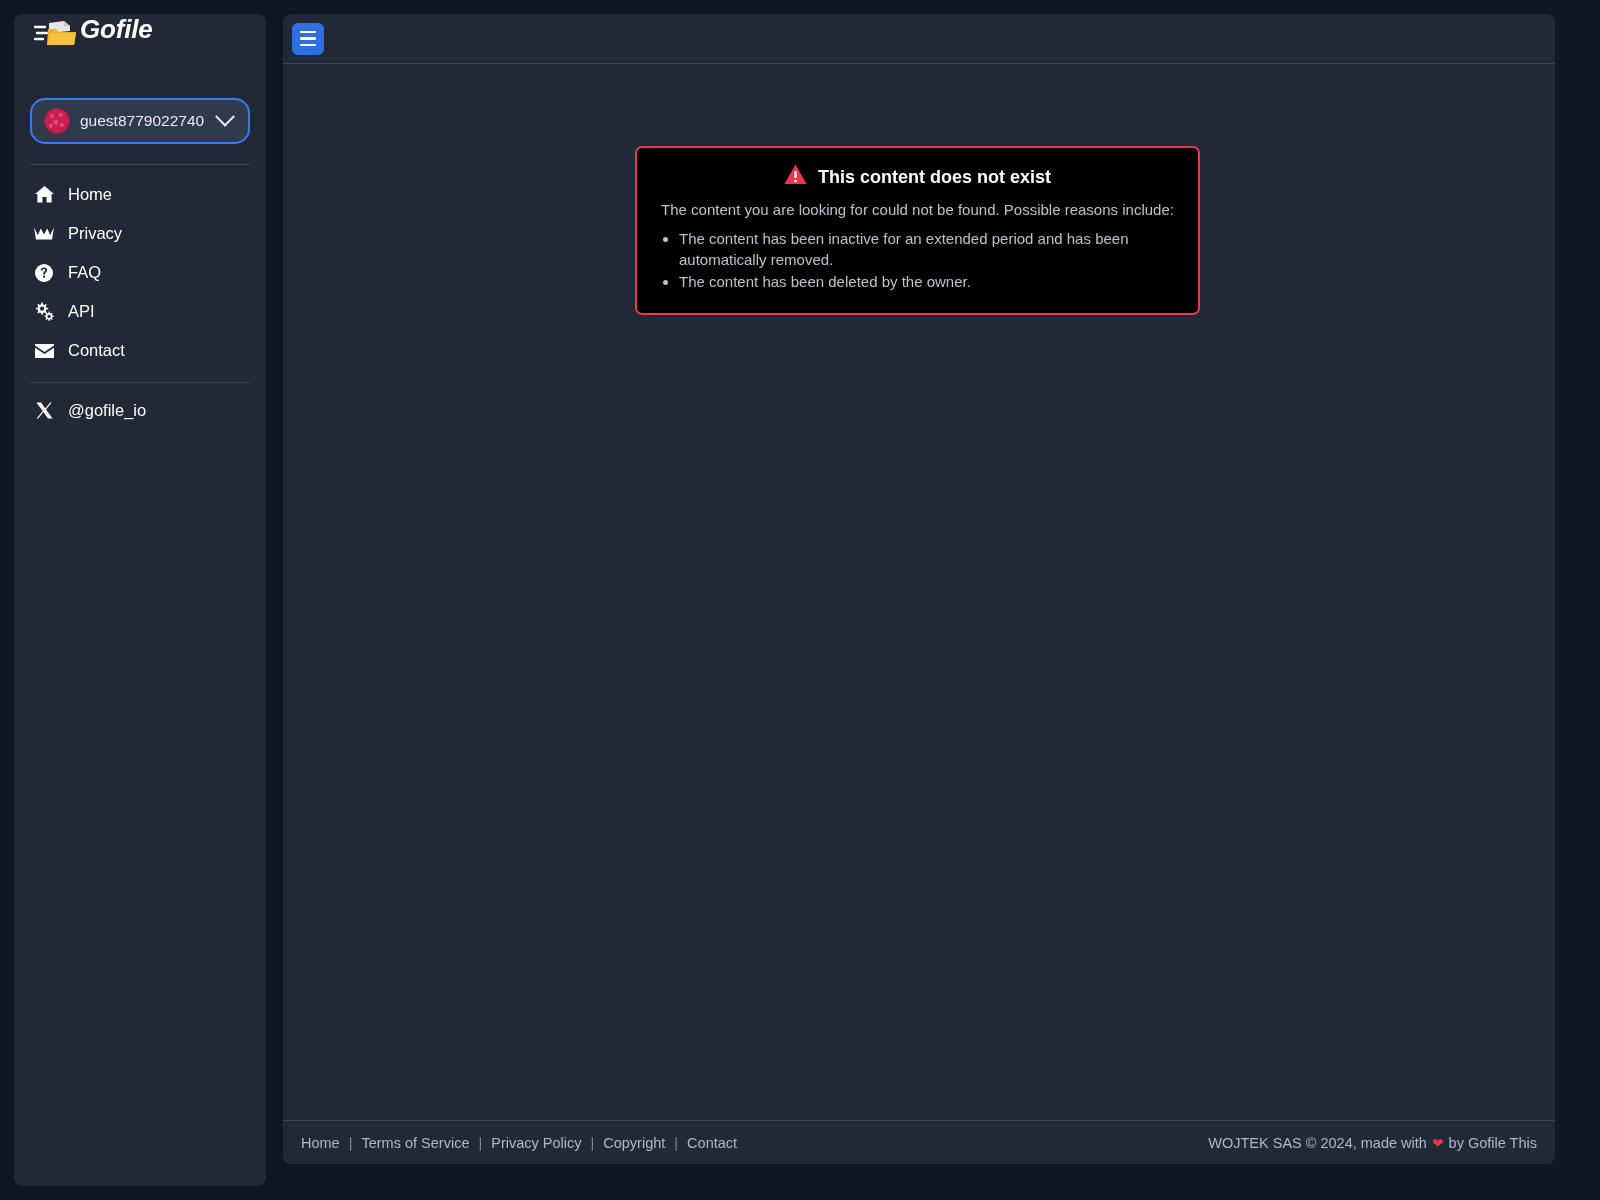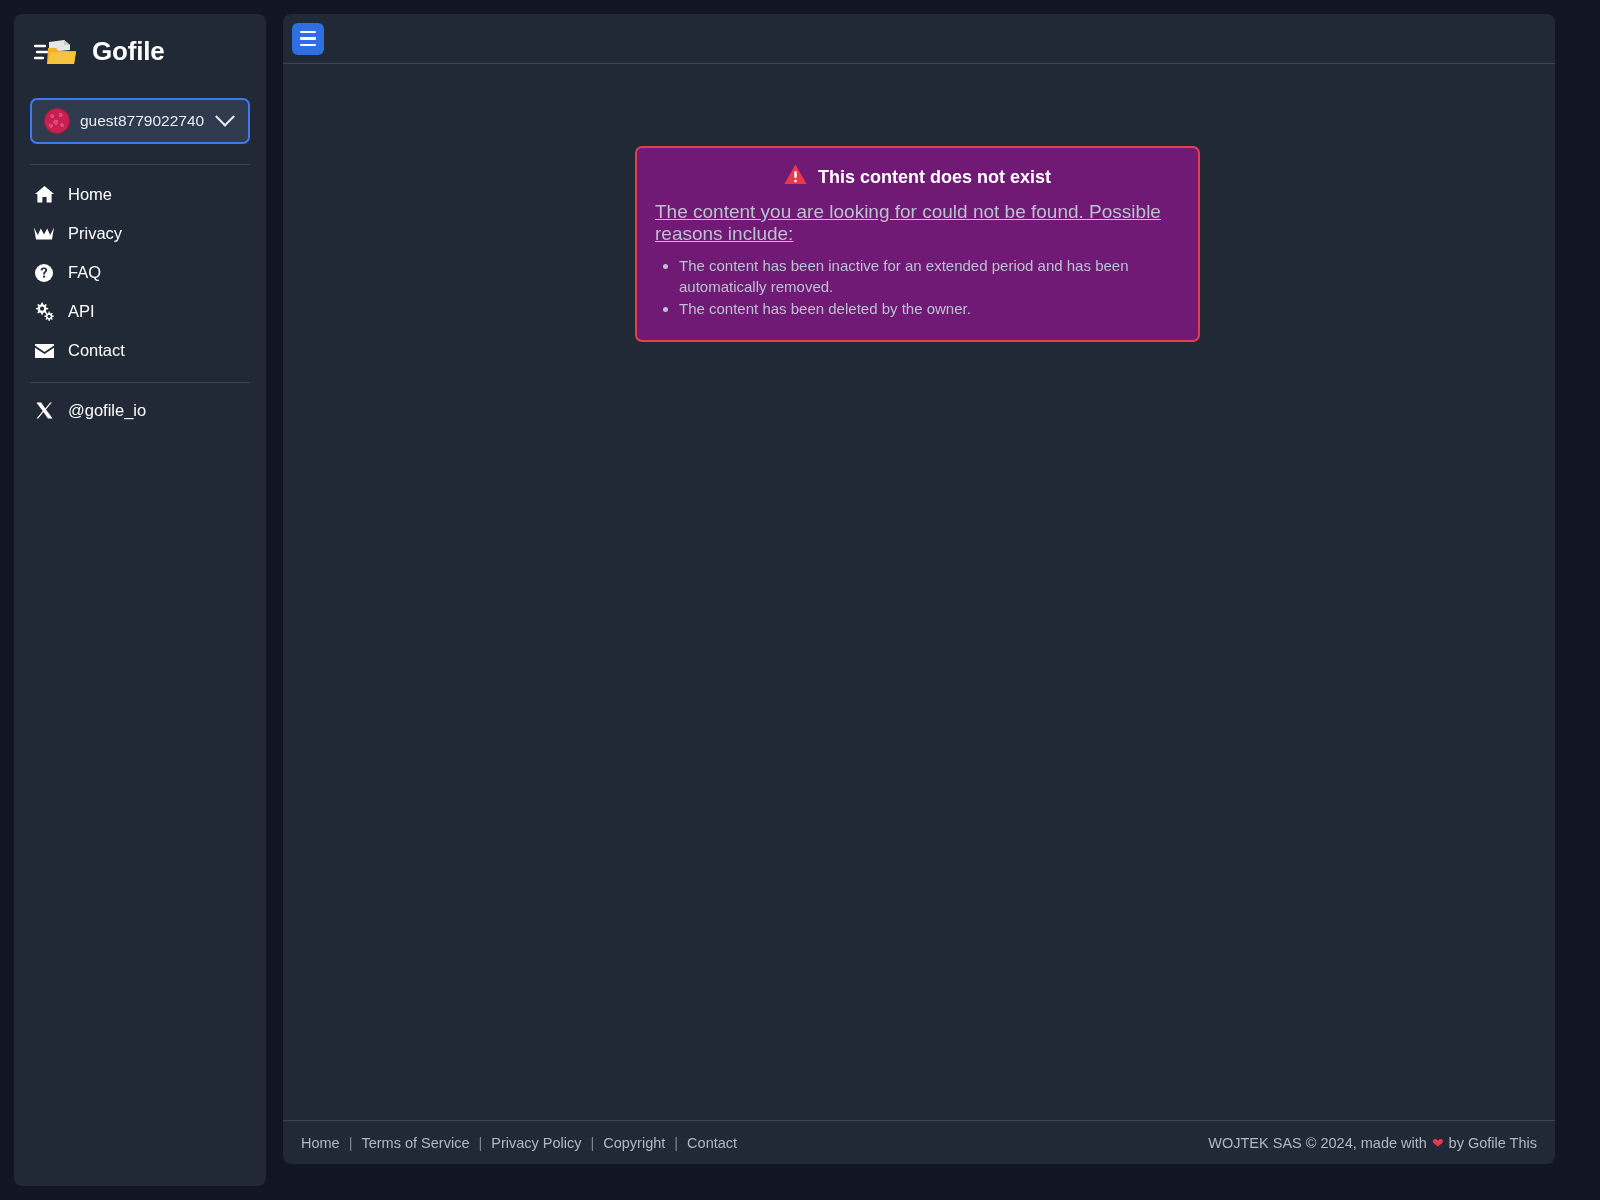--- a/index.html
+++ b/index.html
@@ -26,45 +26,45 @@
     top: 14px;
     width: 252px;
     height: 1172px;
     background: #212936;
     border-radius: 8px;
     padding: 0 16px;
   }
 
   .brand {
     display: flex;
-    align-items: center;
-    gap: 12px;
+    align-items: flex-start;
     height: 74px;
     padding-left: 4px;
+    font-style: italic;
   }
   .brand-logo {
     width: 46px;
     height: 36px;
     position: relative;
     flex: 0 0 auto;
   }
   .brand-name {
     font-size: 26px;
     font-weight: bold;
     color: #ffffff;
     letter-spacing: -0.2px;
   }
 
   .account-select {
     position: relative;
     height: 46px;
     margin-top: 10px;
     background: #2f3a4c;
     border: 2px solid #3b7bf0;
-    border-radius: 7px;
+    border-radius: 15px;
     display: flex;
     align-items: center;
     padding: 0 12px;
     cursor: pointer;
   }
   .avatar {
     width: 26px;
     height: 26px;
     border-radius: 50%;
     flex: 0 0 auto;
@@ -205,38 +205,38 @@
     height: 1070px;
   }
 
   .error-box {
     position: absolute;
     left: 352px;
     top: 82px;
     width: 565px;
     border: 2px solid #e0404c;
     border-radius: 7px;
-    background: #701a75;
+    background: #000000;
     padding: 16px 18px 18px 18px;
   }
   .error-title {
     display: flex;
     align-items: center;
     justify-content: center;
     gap: 11px;
     font-size: 18px;
     font-weight: bold;
     color: #ffffff;
   }
   .warn-icon { flex: 0 0 auto; display: block; }
   .error-sub {
     margin-top: 11px;
-    font-size: 19px;
+    text-align: center;
+    font-size: 15px;
     color: #b9c2ce;
-    text-decoration: underline;
   }
   .error-list {
     margin: 11px 0 0 24px;
     color: #b9c2ce;
     font-size: 15px;
     line-height: 1.38;
   }
   .error-list li { margin-bottom: 2px; }
 
   

